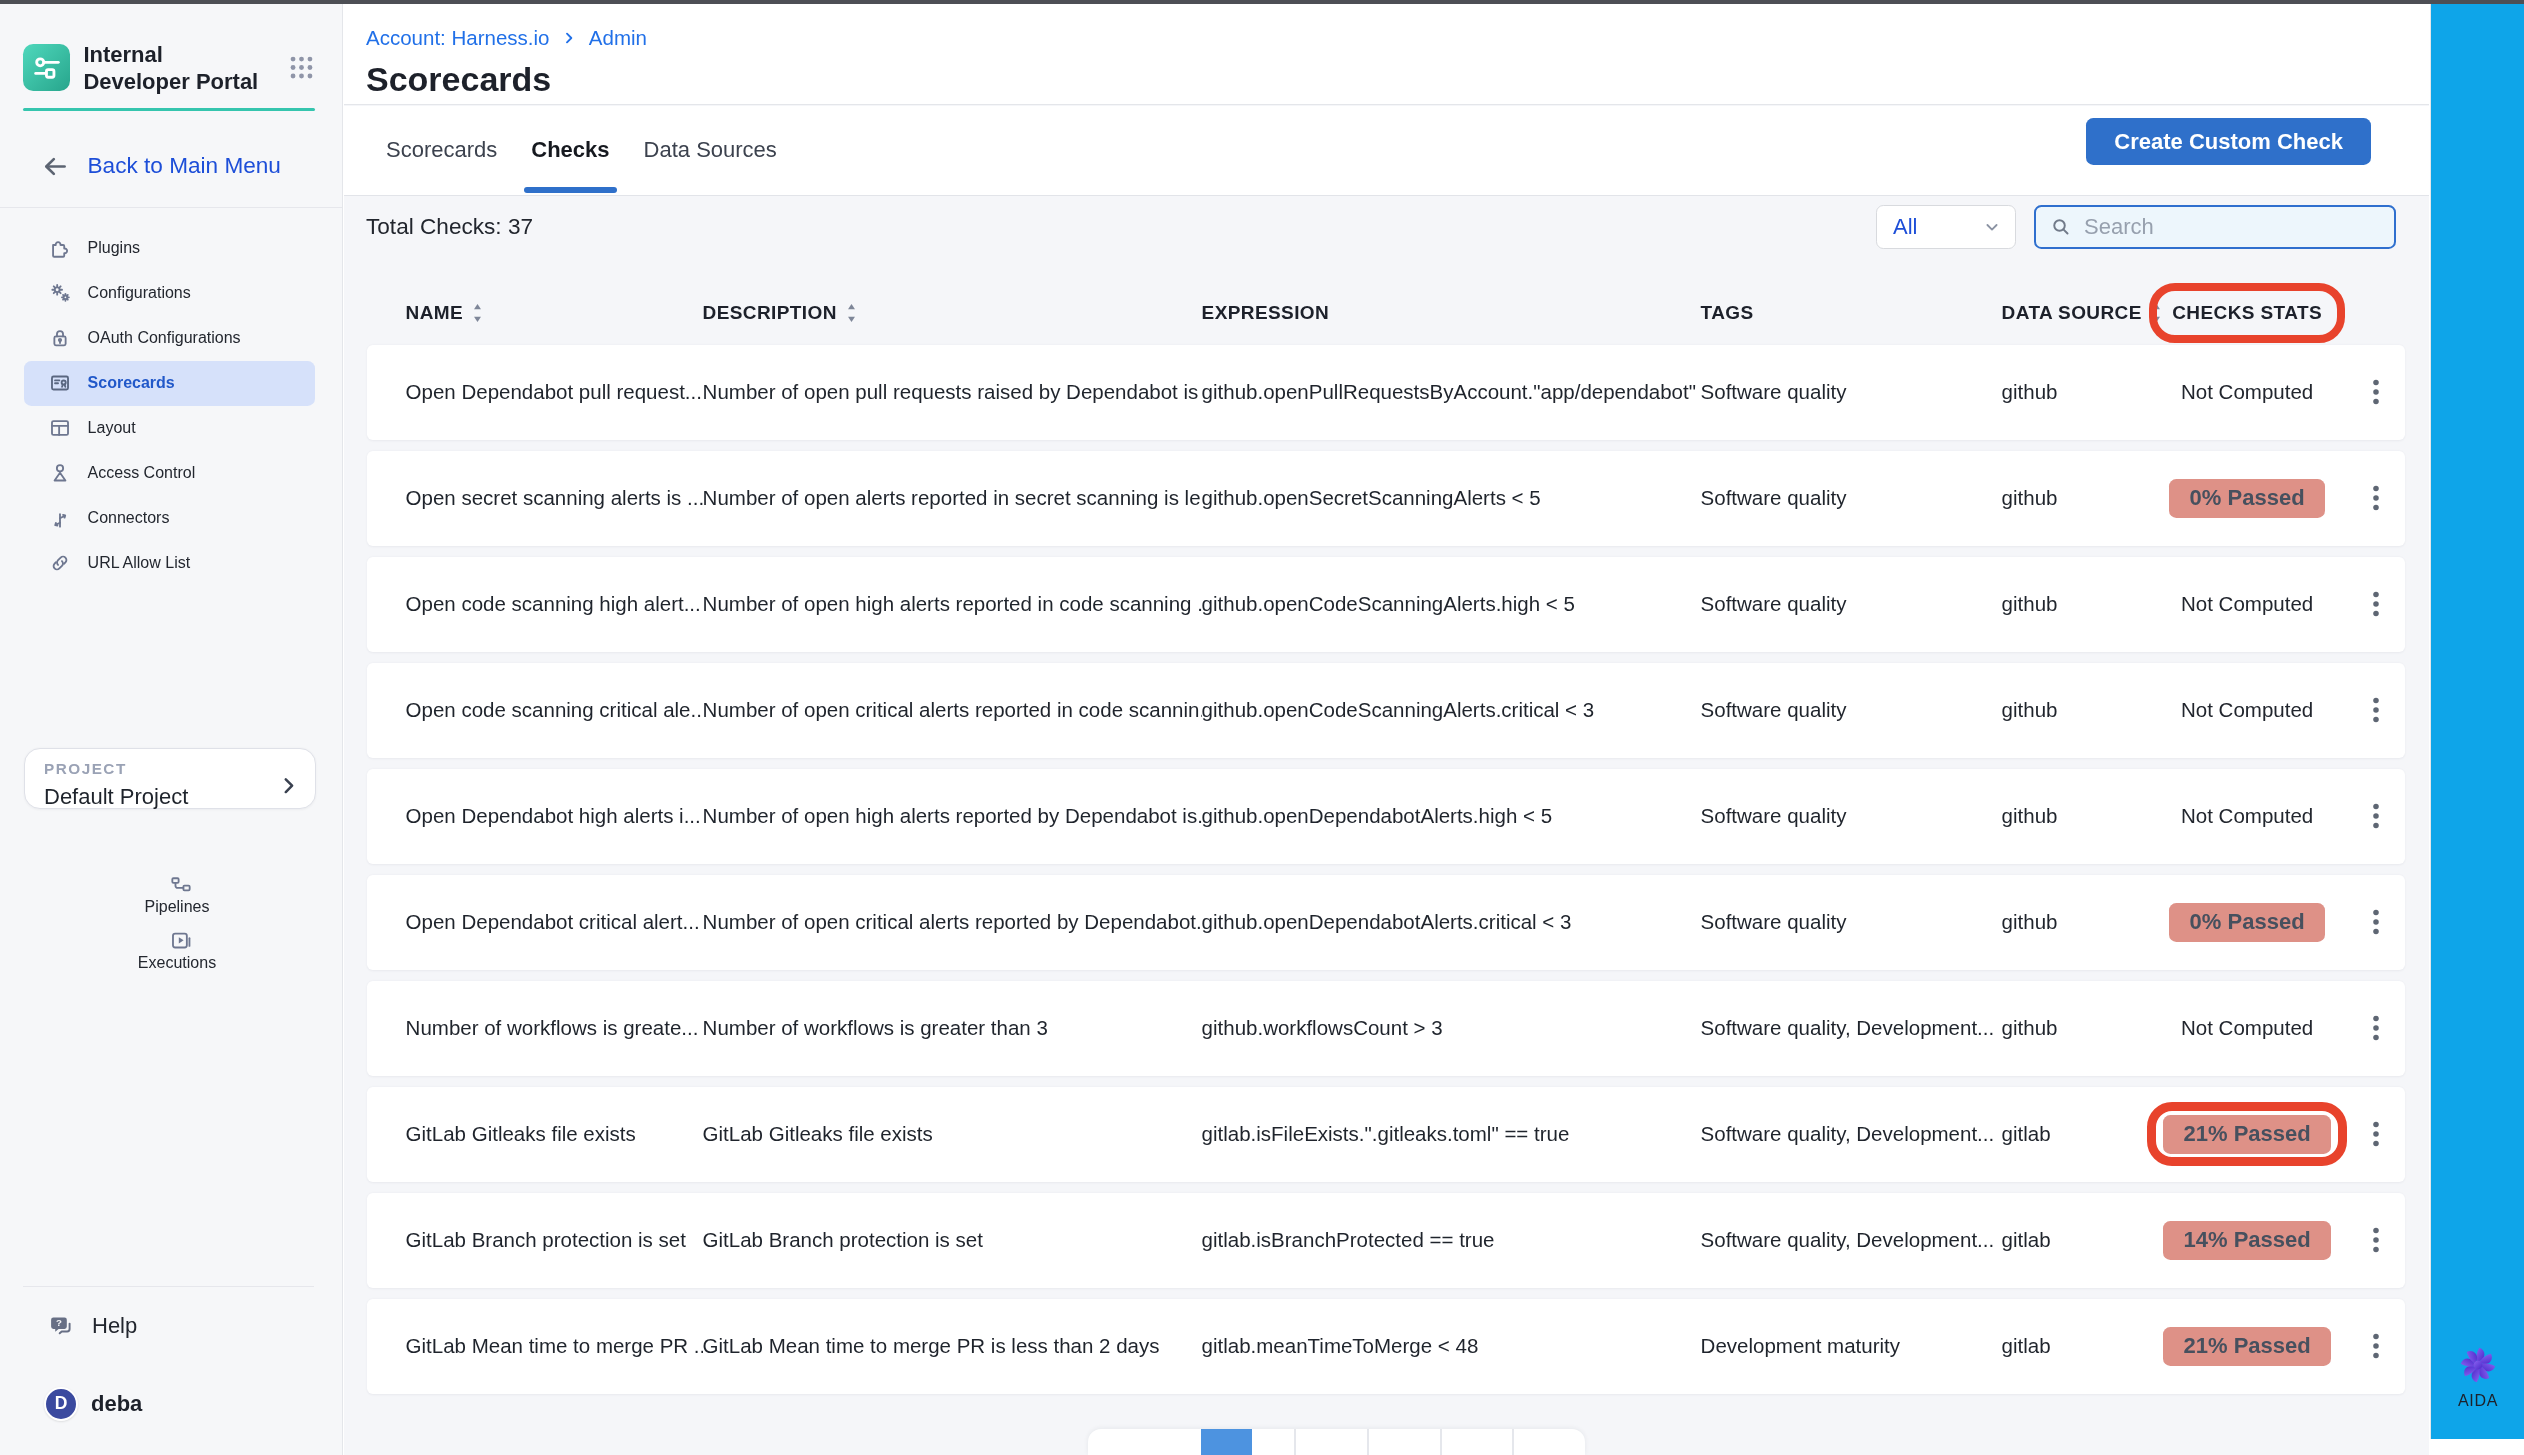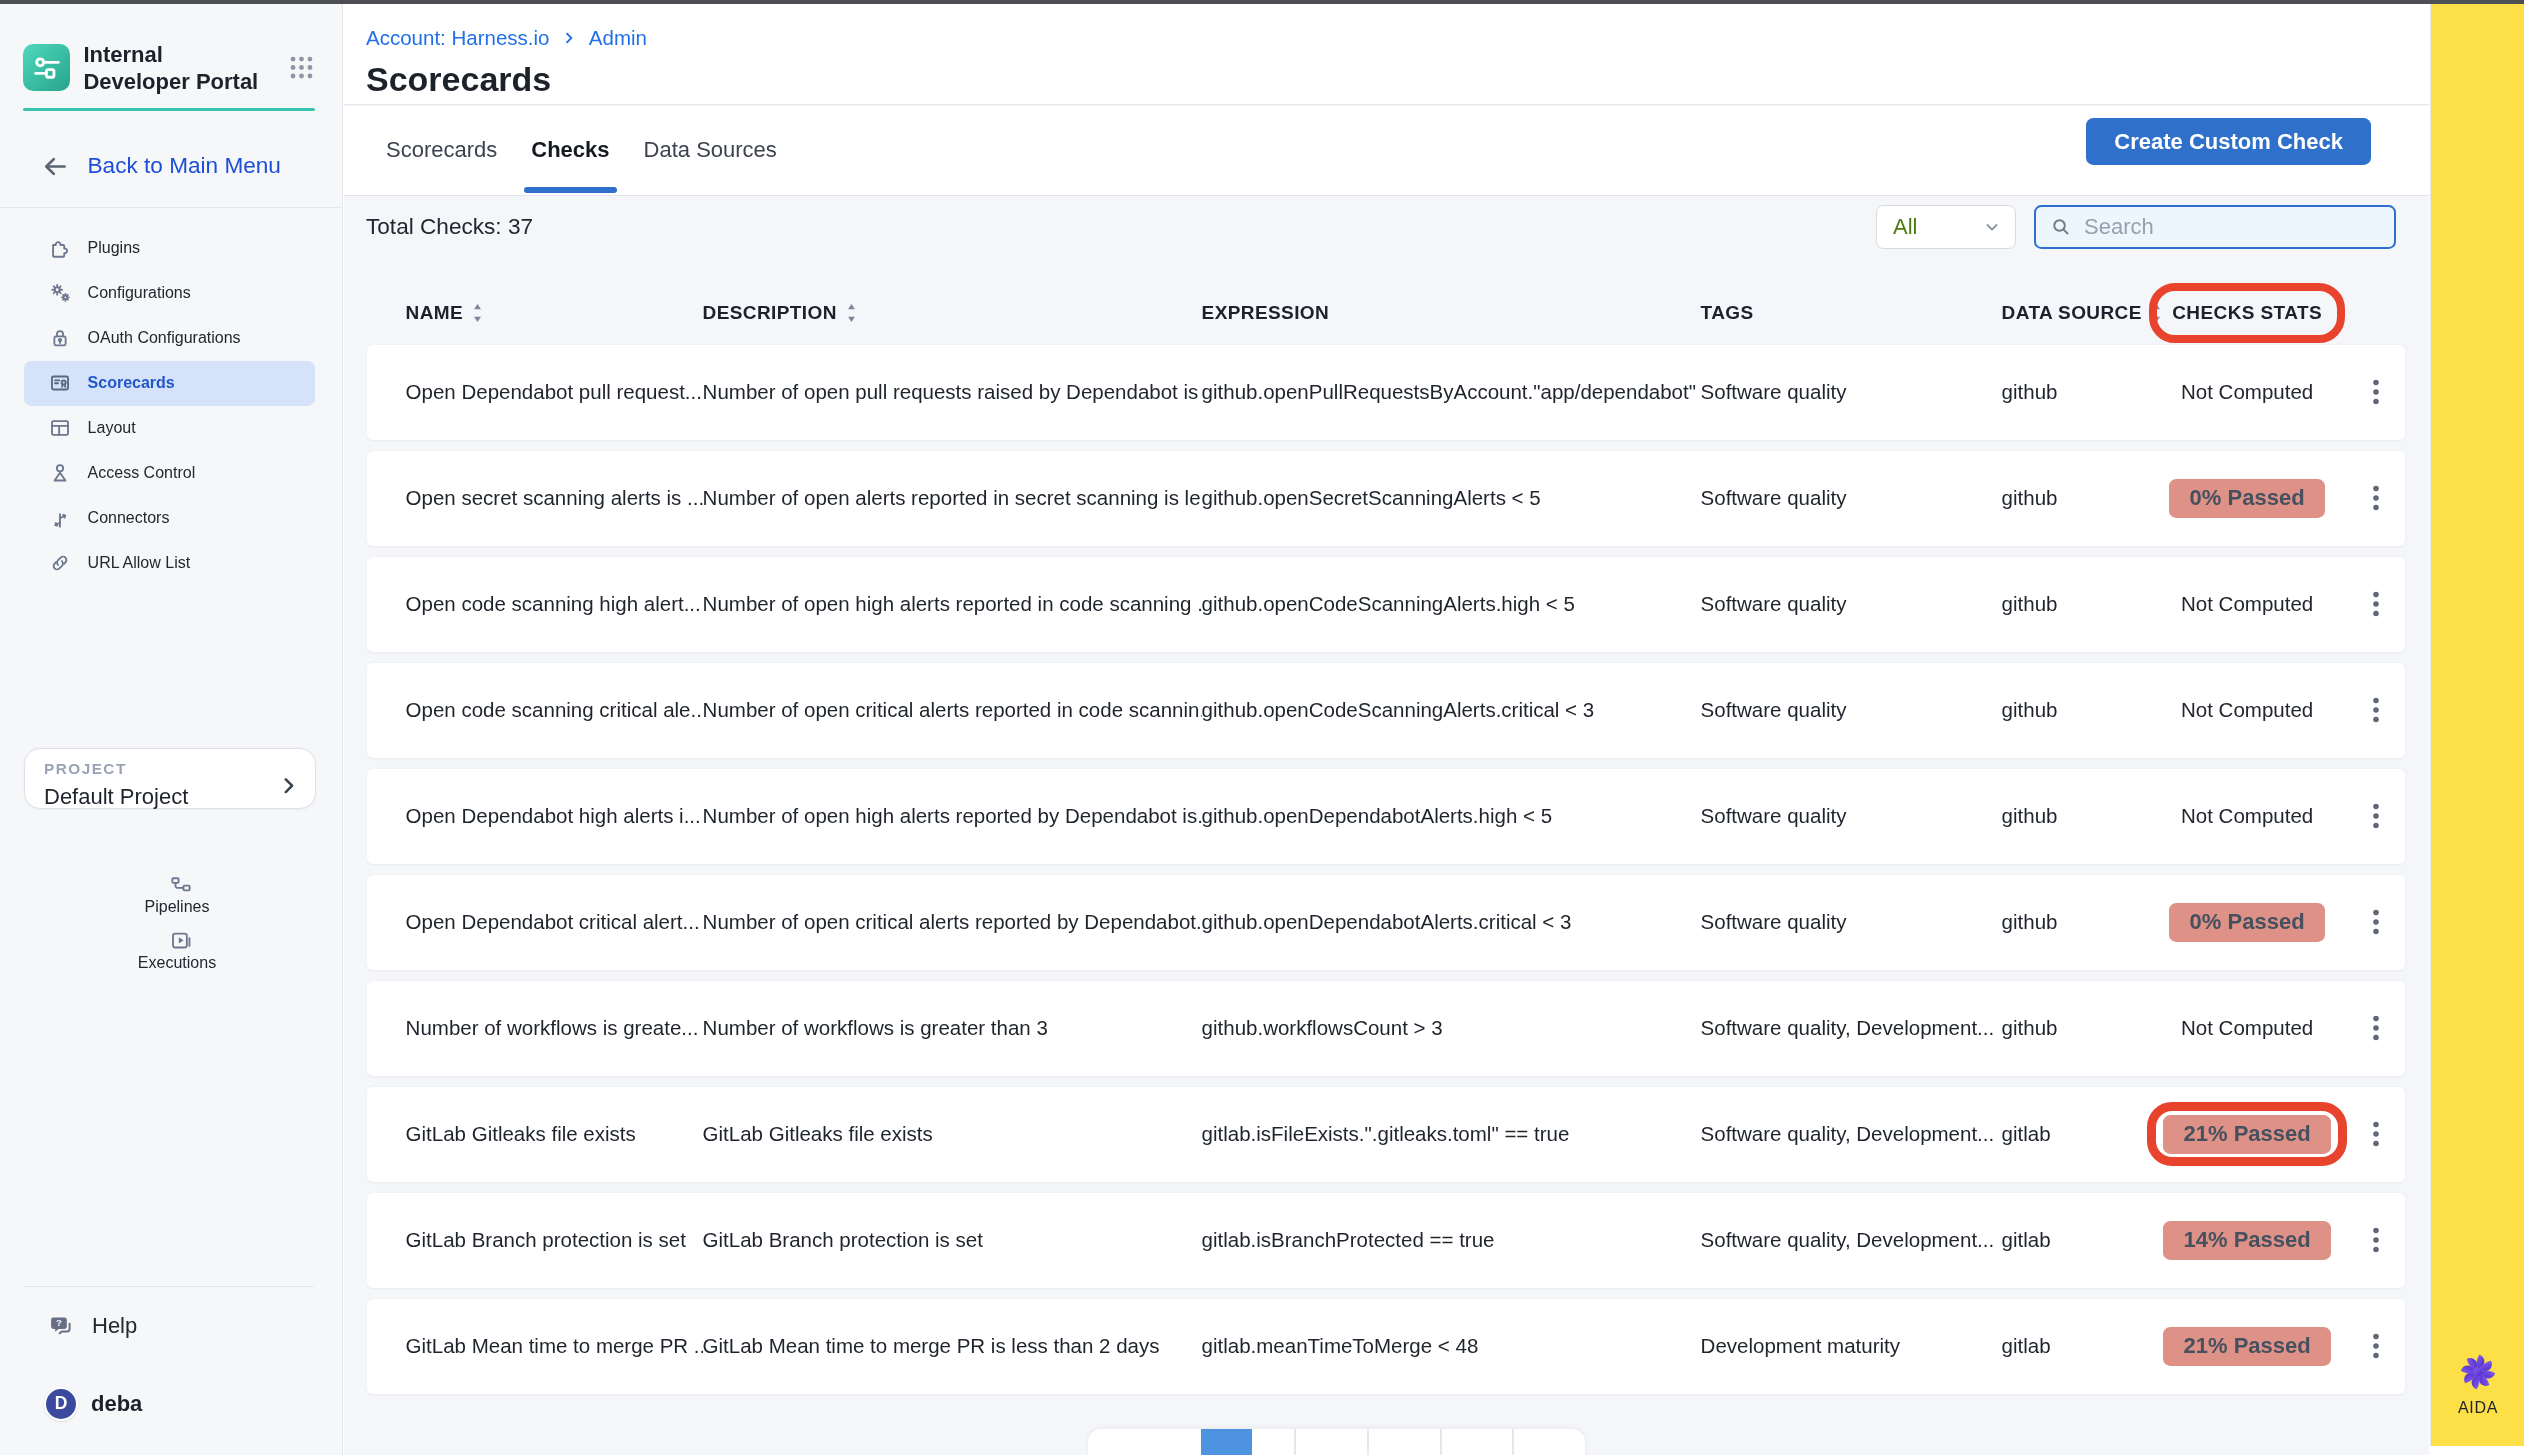--- a/index.html
+++ b/index.html
@@ -37,21 +37,21 @@
   .nav2 .nav-item { height: 38px; margin-bottom: 18px; flex-direction: column; }
   .side-bottom-divider { top: 1282px; left: 23.4px; right: 28px; }
   .help-row { position: absolute; top: 1308px; left: 47px; display: flex; align-items: center; gap: 16px; cursor: pointer; }
   .help-row .icon { width: 29px; height: 29px; color: #676f85; }
   .help-row .lbl { font-size: 22px; color: #22262e; }
   .user-row { position: absolute; top: 1383px; left: 44px; display: flex; align-items: center; gap: 13px; cursor: pointer; }
   .avatar { width: 34px; height: 34px; border-radius: 50%; background: #3b4a9f; color: #fff; font-size: 17.5px; font-weight: bold; display: flex; align-items: center; justify-content: center; border: 2.2px solid #fff; box-shadow: 0 0.7px 2.2px rgba(0,0,0,.12); }
   .user-name { font-size: 22px; font-weight: bold; color: #1d212a; }
 
   
-  .right-rail { position: absolute; top: 3.7px; right: 0; width: 95px; bottom: 9px; background: #fde047; border-left: 0.7px solid #e4e6ea; }
+  .right-rail { position: absolute; top: 3.7px; right: 0; width: 95px; bottom: 16px; background: #0ea5e9; border-left: 0.7px solid #e4e6ea; }
   .aida { position: absolute; bottom: 29px; left: 0; right: 0; display: flex; flex-direction: column; align-items: center; cursor: pointer; }
   .aida .icon { width: 42px; height: 42px; }
   .aida .lbl { margin-top: 5.8px; font-size: 16px; letter-spacing: 0.7px; color: #1d212a; }
 
   
   .main { position: absolute; top: 3.7px; left: 344px; right: 96px; bottom: 0; background: #f5f6f9; }
   .main-header { position: absolute; top: 0; left: 0; right: 0; height: 101px; background: #fff; border-bottom: 0.7px solid #e4e6ea; }
   .breadcrumb { position: absolute; top: 22px; left: 22px; display: flex; align-items: center; gap: 11.7px; font-size: 20.5px; color: #2170e8; }
   .breadcrumb .crumb { cursor: pointer; }
   .breadcrumb .sep { width: 16px; height: 16px; color: #2170e8; }
@@ -61,21 +61,21 @@
   .tabs { position: absolute; left: 42px; top: 0; bottom: 0; display: flex; align-items: stretch; gap: 34px; }
   .tab { display: flex; align-items: center; font-size: 22px; color: #3c424e; cursor: pointer; position: relative; }
   .tab.active { color: #16191f; font-weight: bold; }
   .tab.active::after { content: ""; position: absolute; left: -7.3px; right: -7.3px; bottom: 1.5px; height: 5.8px; border-radius: 3.7px; background: #2f70ca; }
   .create-btn { position: absolute; right: 58px; top: 12.4px; height: 47px; padding: 0 28px; background: #2f70ca; color: #fff; font-size: 22px; font-weight: bold; border: none; border-radius: 7.3px; cursor: pointer; font-family: inherit; }
 
   .content { position: absolute; top: 191px; left: 0; right: 0; bottom: 0; }
   .total-label { position: absolute; top: 10.2px; left: 22px; height: 44px; line-height: 44px; font-size: 22.6px; font-weight: 500; color: #22262e; }
   .controls-right { position: absolute; top: 10.2px; right: 33px; display: flex; gap: 18px; }
   .filter-select { width: 140px; height: 44px; background: #fff; border: 0.7px solid #d8dade; border-radius: 7.3px; display: flex; align-items: center; padding: 0 11.7px 0 16px; cursor: pointer; }
-  .filter-select .val { font-size: 22px; color: #4d7c0f; }
+  .filter-select .val { font-size: 22px; color: #1d4ed8; }
   .filter-select .icon { margin-left: auto; width: 22px; height: 22px; color: #8b93a3; }
   .search-box { width: 362px; height: 44px; background: #edf6fc; border: 2.2px solid #2f6fce; border-radius: 7.3px; display: flex; align-items: center; padding: 0 13px; }
   .search-box .icon { width: 23.4px; height: 23.4px; color: #717a89; flex: 0 0 auto; }
   .search-box input { flex: 1; margin-left: 11.7px; border: none; outline: none; background: transparent; font-size: 22px; color: #20242c; font-family: inherit; }
   .search-box input::placeholder { color: #97a0ae; }
 
   .trow { display: grid; grid-template-columns: 336px 499px 499px 301px 146px 199px 58px; align-items: center; }
   .thead { position: absolute; top: 102px; left: 22.6px; width: 2038px; height: 32px; }
   .th-cell { display: flex; align-items: center; font-size: 19px; font-weight: bold; letter-spacing: 0.4px; color: #1d212b; white-space: nowrap; }
   .th-cell.c-name { padding-left: 39px; }

